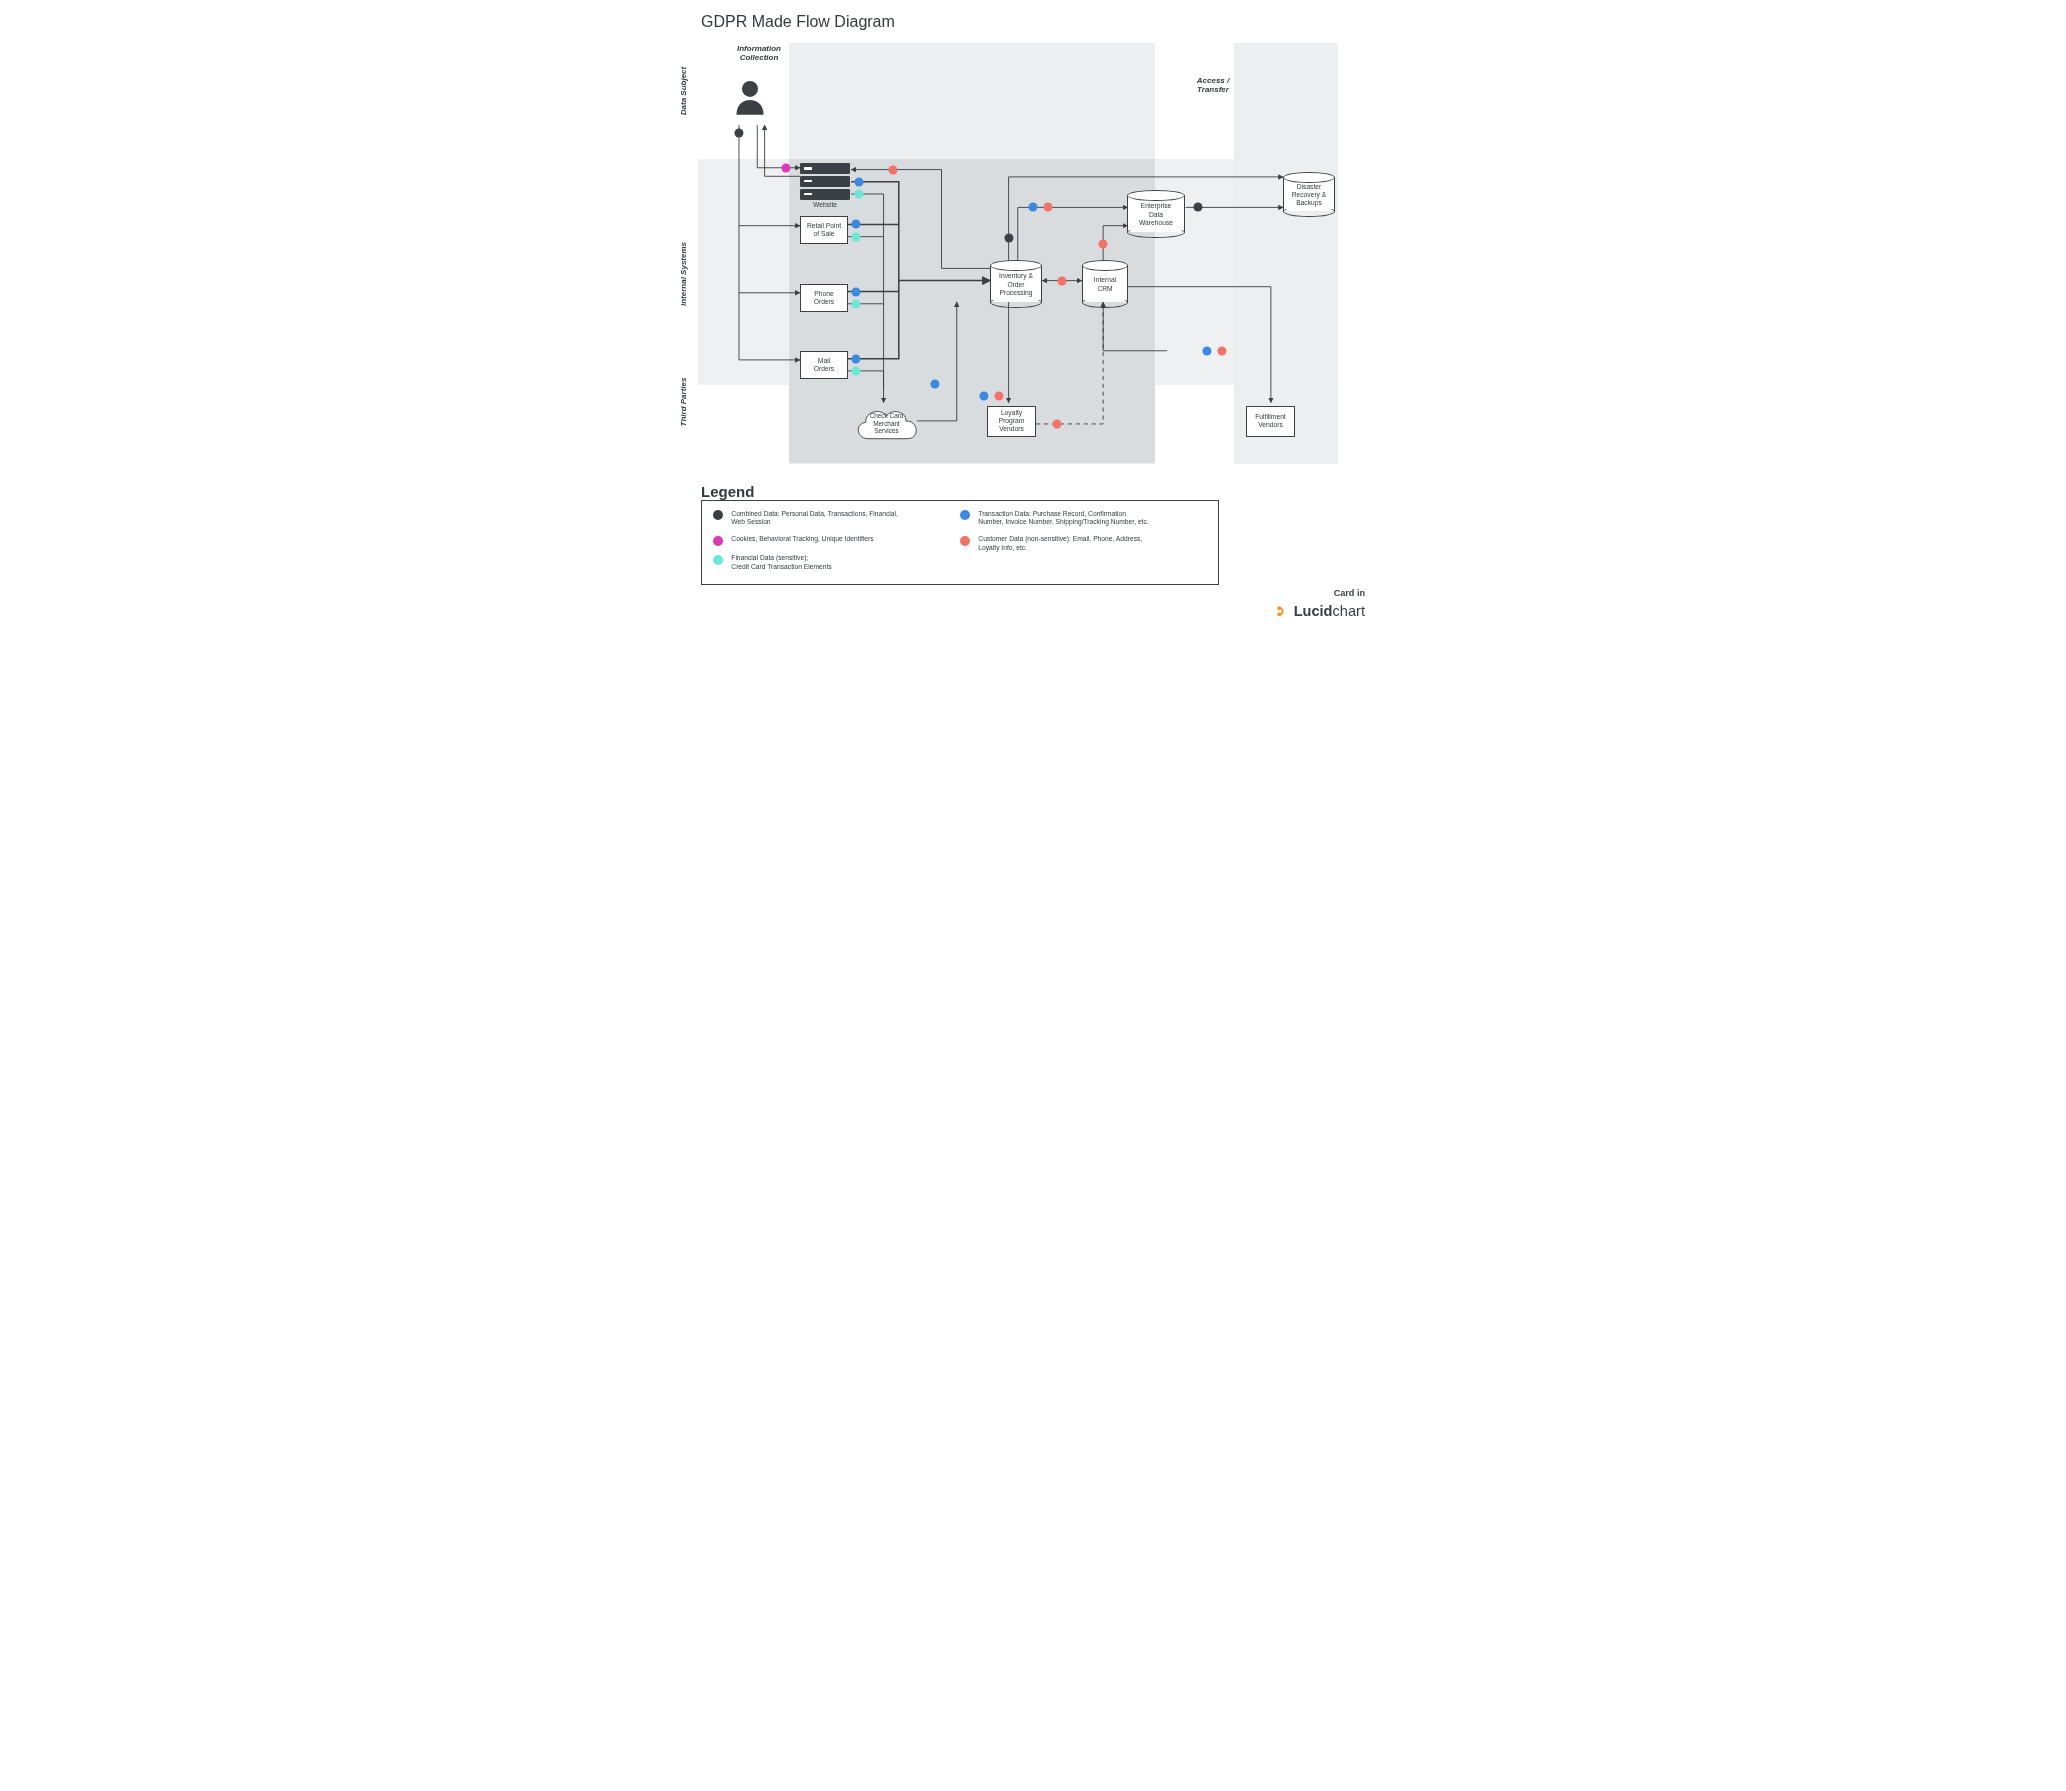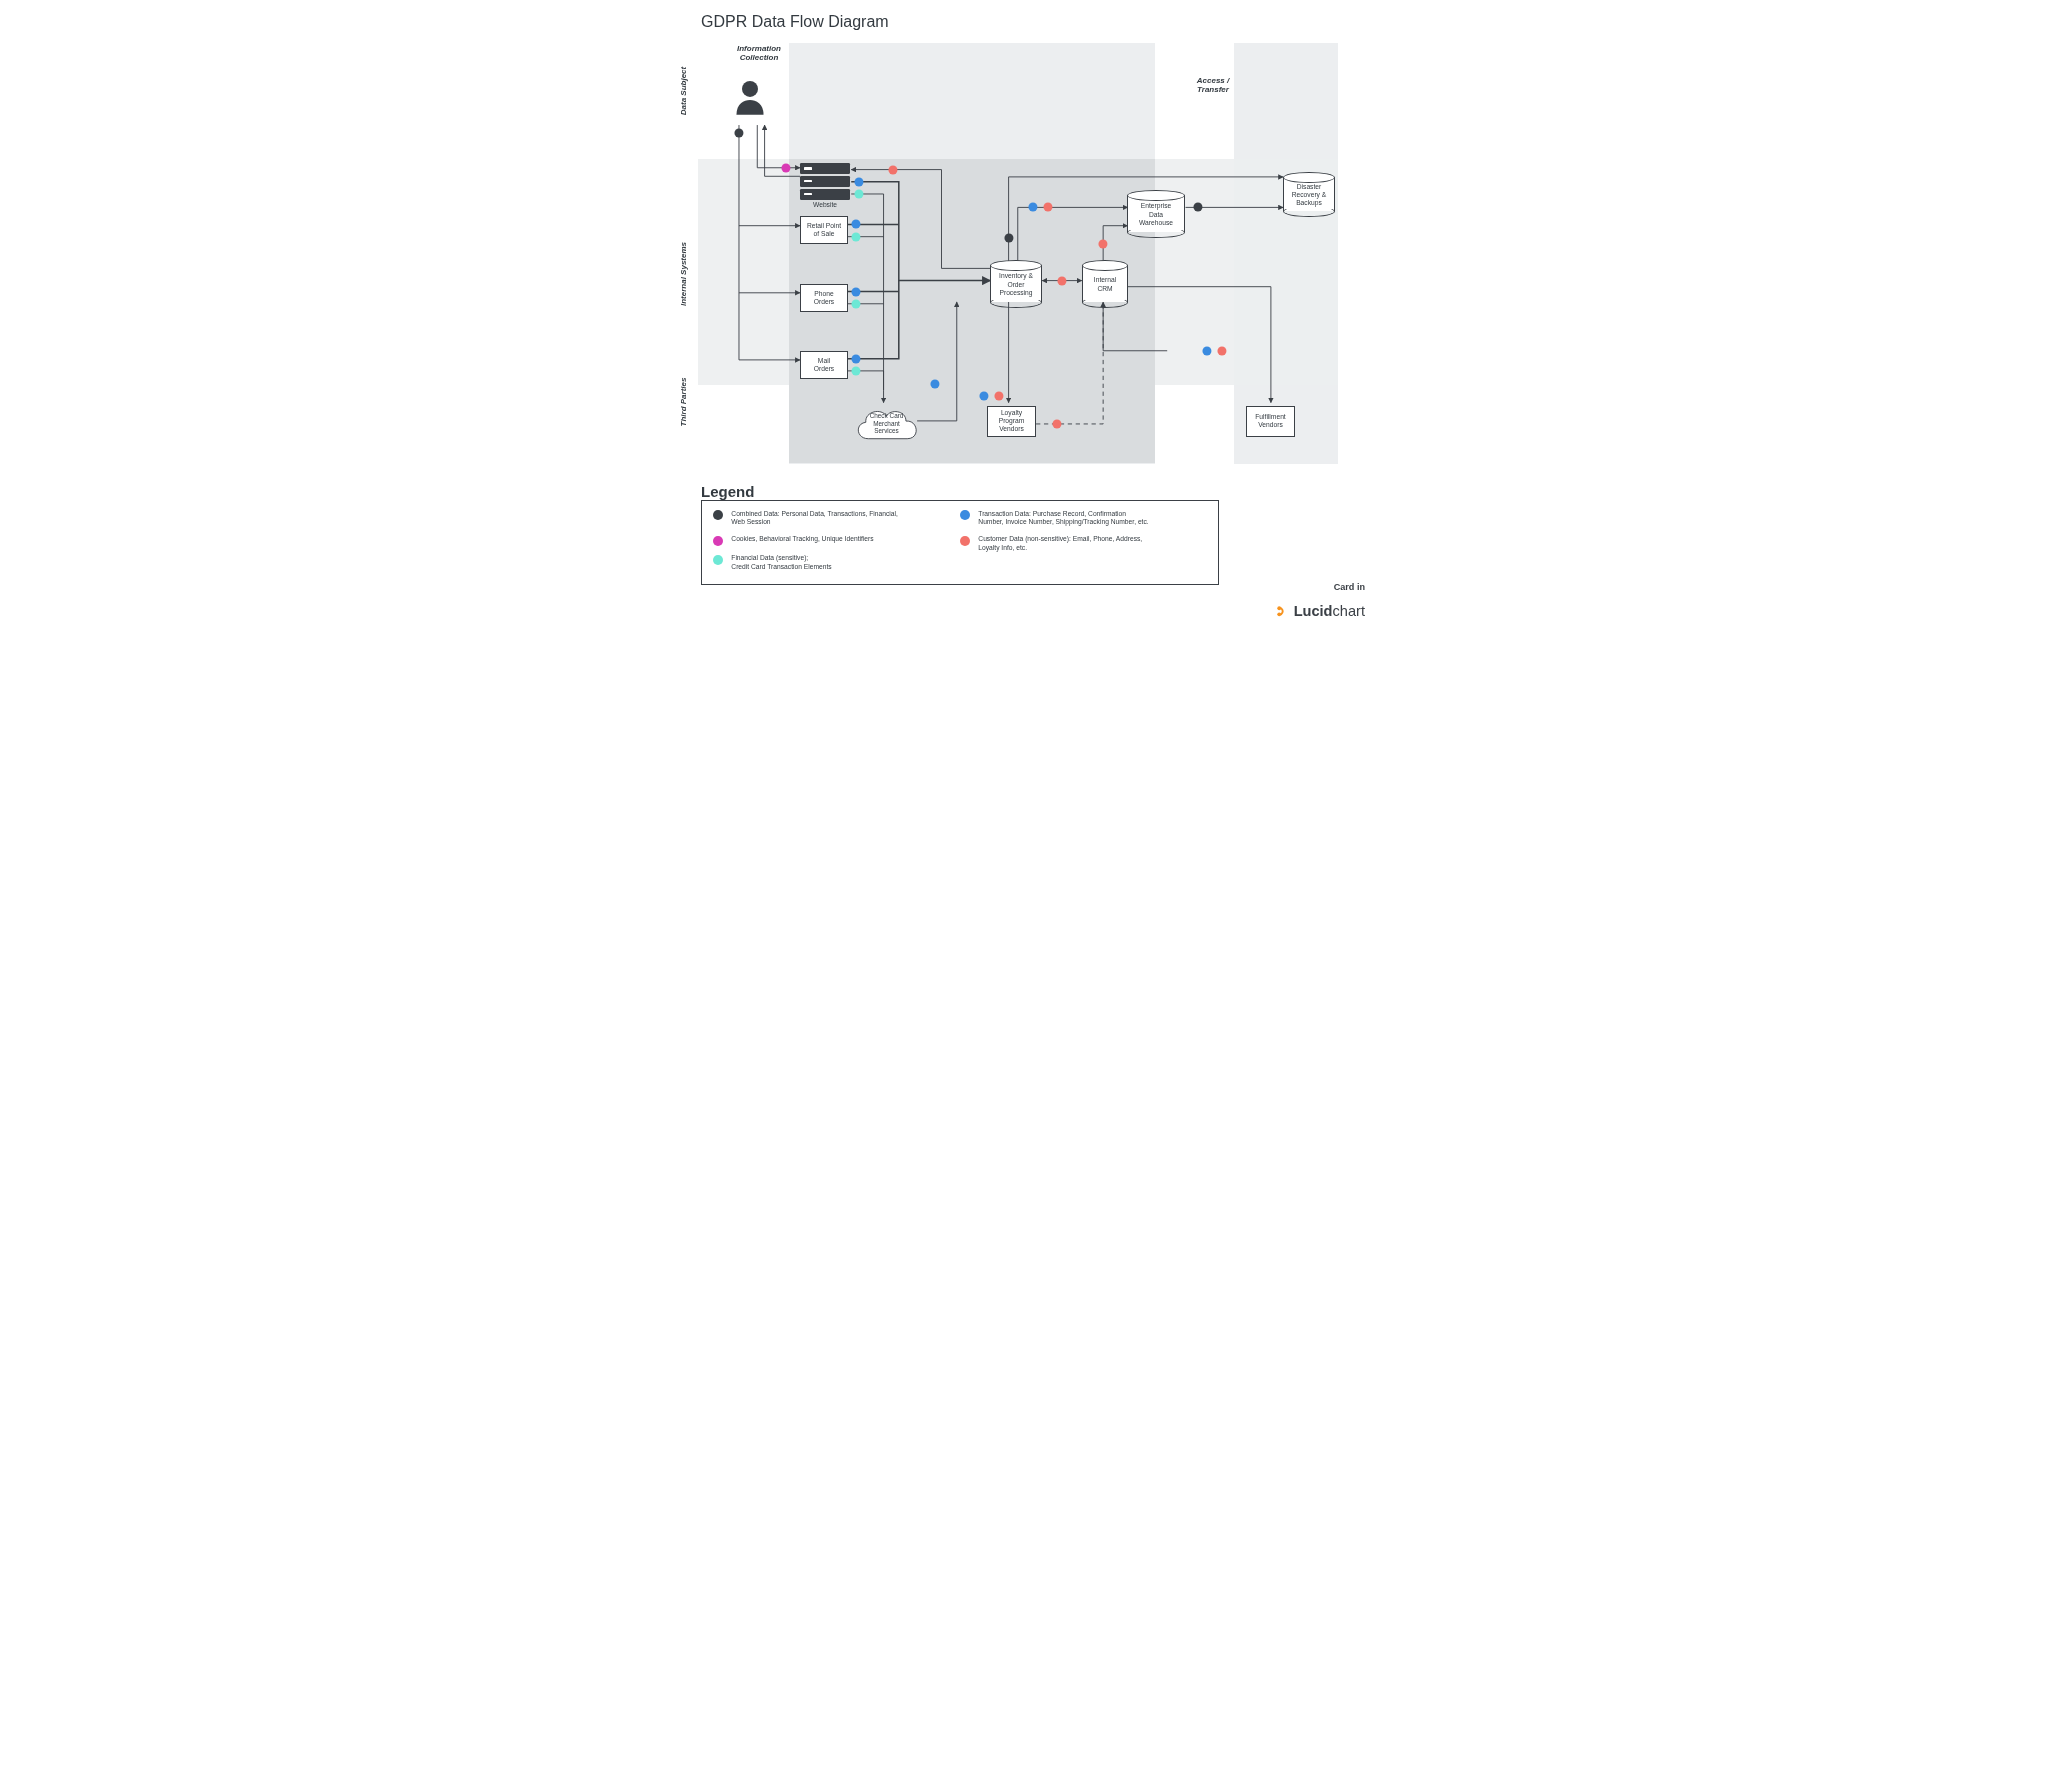--- a/index.html
+++ b/index.html
@@ -196,33 +196,33 @@
     font-size: 9.1px;
     font-weight: 700;
     color: #3b4046;
   }
   .made-in .brand {
     font-size: 14.6px;
     font-weight: 500;
     display: flex;
     align-items: center;
     justify-content: flex-end;
-    margin-top: 11px;
+    margin-top: 5px;
   }
   .made-in .logo {
     width: 14.6px; height: 14.6px; margin-right: 3.7px; position: relative;
   }
   .made-in .brand b { font-weight: 700; }
 </style>
 </head>
 <body>
 
 <div class="page">
 
-  <div class="title">GDPR Data Flow Diagram</div>
+  <div class="title">GDPR Made Flow Diagram</div>
 
   <div class="col-header" style="left:43px;">Information<br>Collection</div>
   <div class="col-header" style="left:265px;">Storage /<br>Processing</div>
   <div class="col-header" style="left:497px;margin-top:32px;">Access /<br>Transfer</div>
   <div class="col-header" style="left:576px;">Archive /<br>Destruction</div>
 
   <div class="row-header" style="top:140px;">Data Subject</div>
   <div class="row-header" style="top:323px;">Internal Systems</div>
   <div class="row-header" style="top:451px;">Third Parties</div>
 

